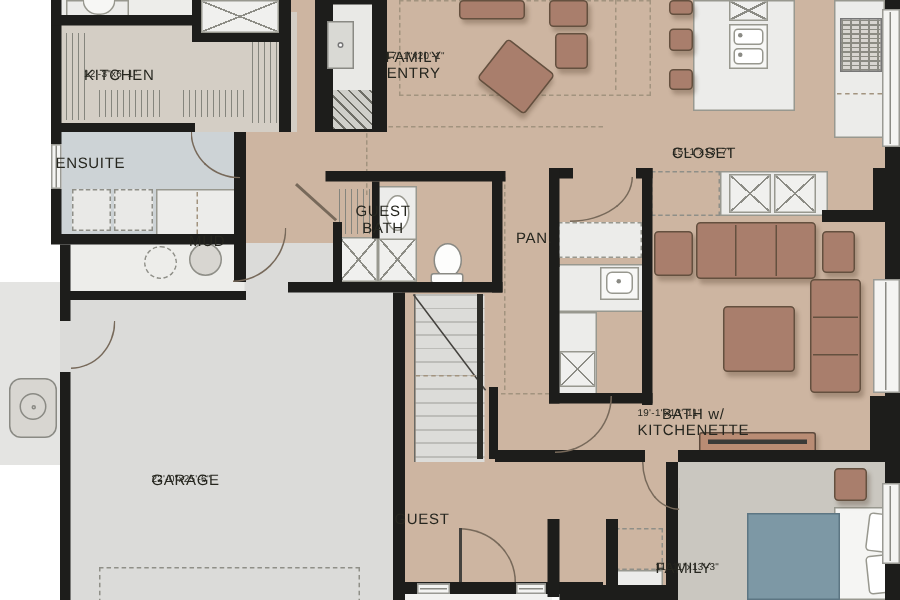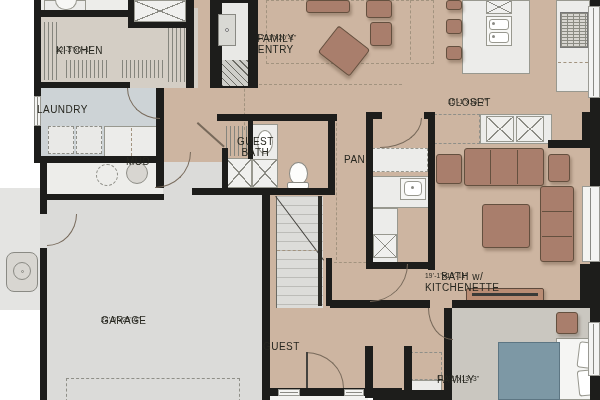--- a/index.html
+++ b/index.html
@@ -208,21 +208,21 @@
   <i class="arc arc-tr" style="left:306px;top:352px;width:38px;height:36px;"></i>
   <i style="left:306px;top:352px;width:2px;height:36px;background:#44423e;"></i>
   <i style="left:198px;top:122px;width:36px;height:2px;background:#77695a;transform:rotate(42deg);transform-origin:0 0;"></i>
 
   <div id="labels" style="left:0;top:0;width:600px;height:400px;">
       <div class="rlab" style="left: 116px; top: 46px;">
         <span class="nm">KITCHEN</span>
         <span class="dm">12'-3"x6'-1"</span>
       </div>
       <div class="rlab" style="left: 97px; top: 105px;">
-        <span class="nm">LAUNDRY</span>
+        <span class="nm">ENSUITE</span>
       </div>
       <div class="rlab" style="left: 317px; top: 34px;">
         <span class="nm">FAMILY
 ENTRY</span>
         <span class="dm">17'-1"x20'-1"</span>
       </div>
       <div class="rlab" style="left: 508px; top: 98px;">
         <span class="nm">CLOSET</span>
         <span class="dm">15'-1"x13'-7"</span>
       </div>

